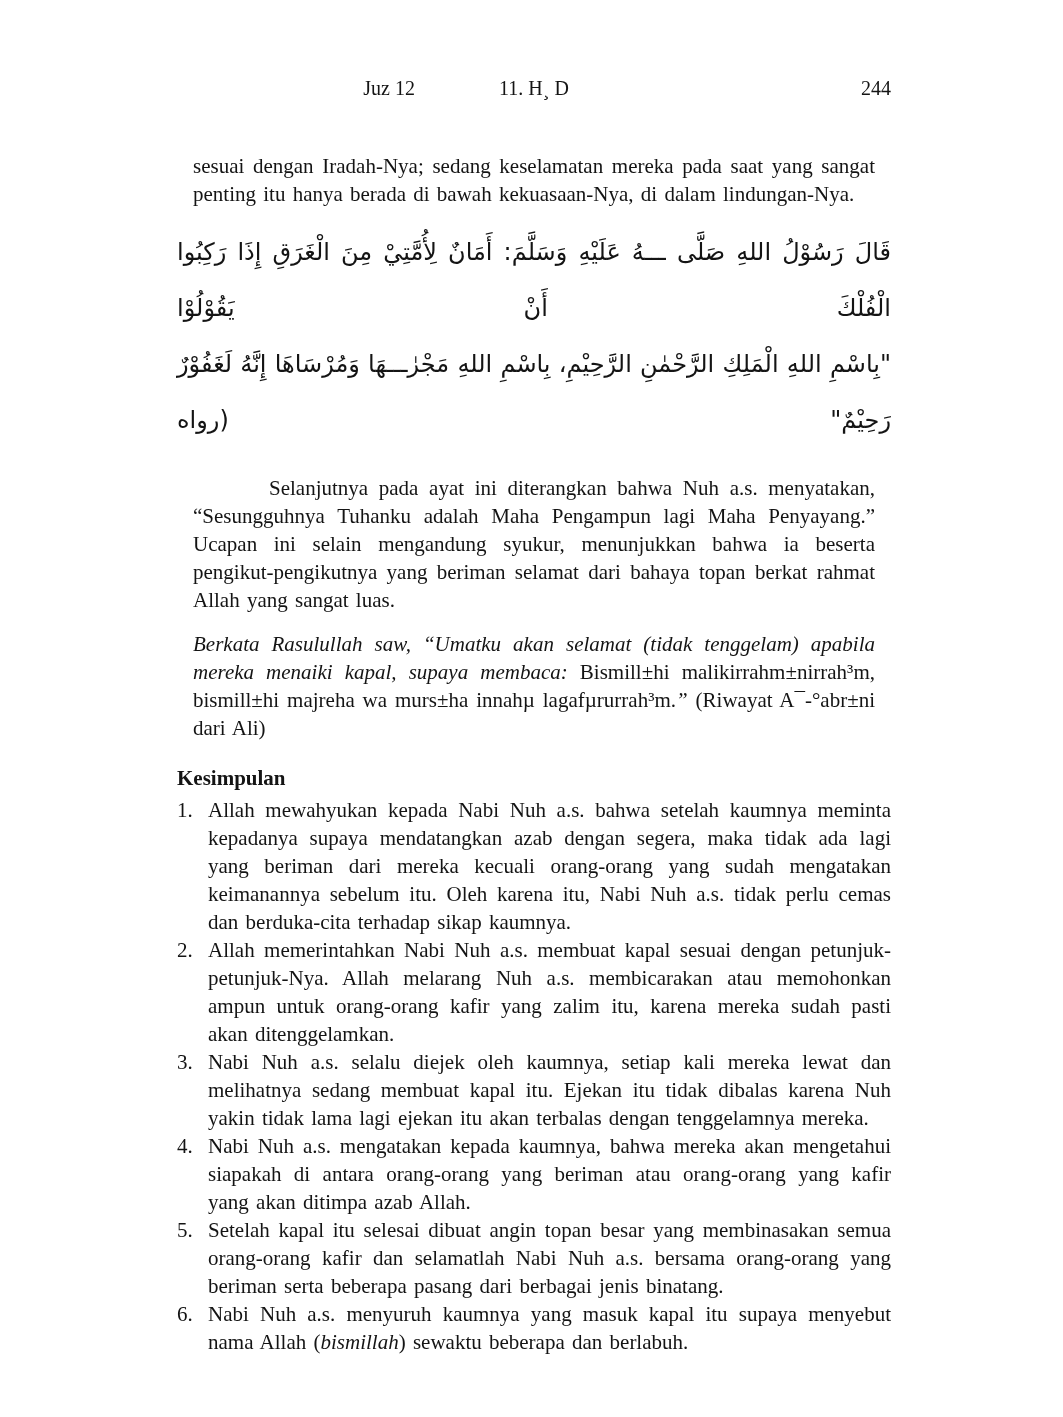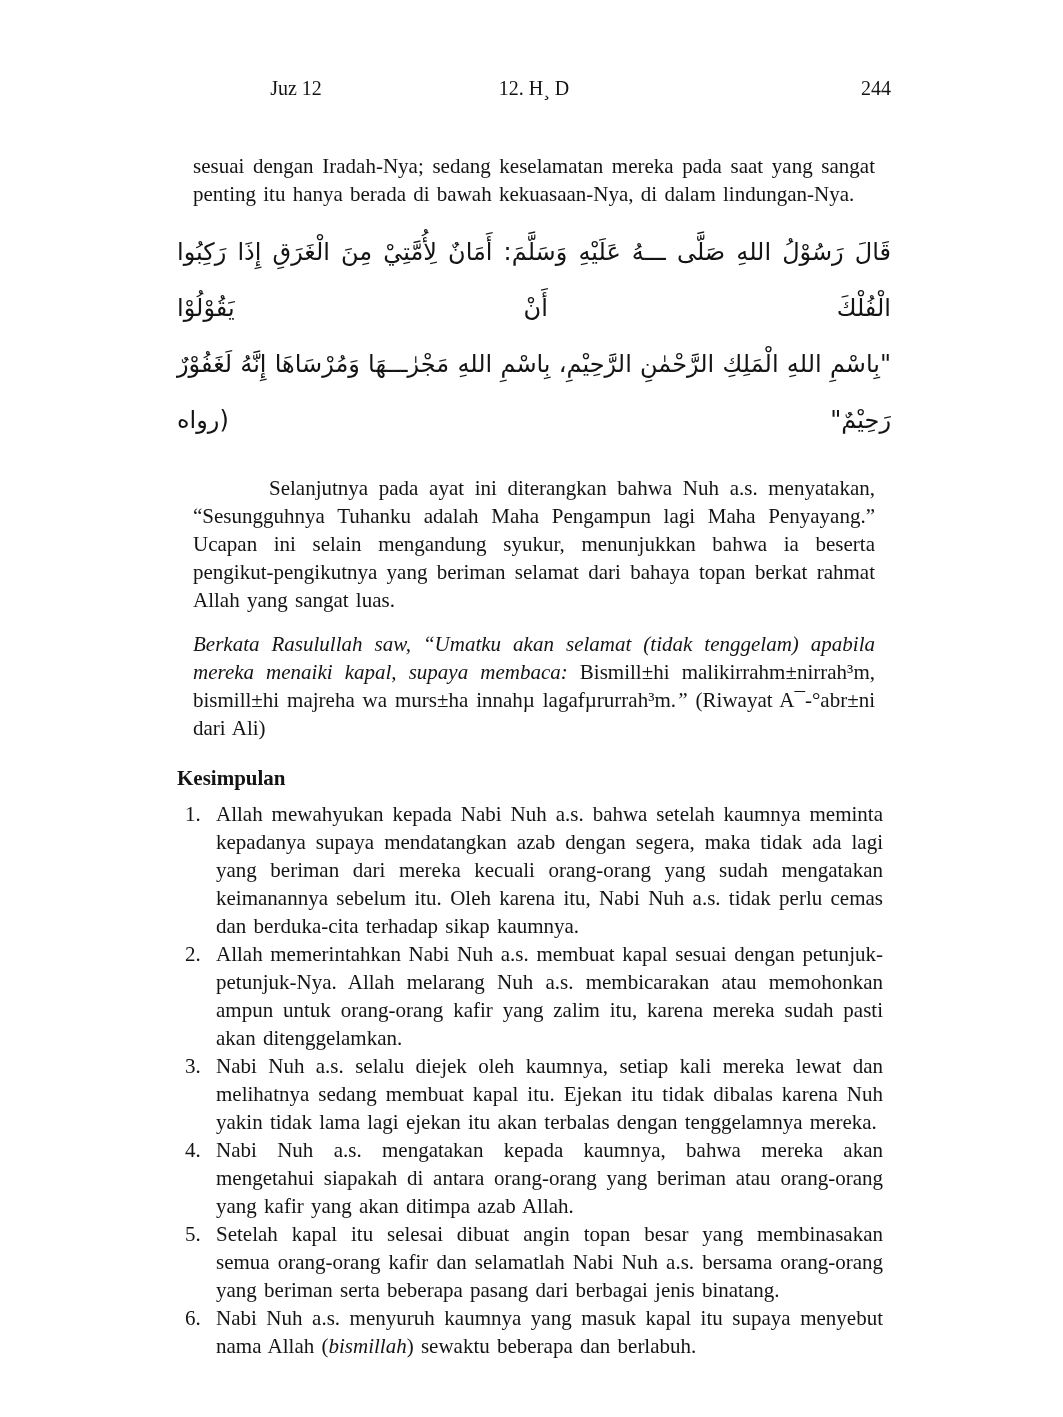--- a/index.html
+++ b/index.html
@@ -14,21 +14,21 @@
     font-size: 21px;
     line-height: 28px;
     color: #141414;
   }
   .header {
     display: flex;
     align-items: baseline;
     margin-bottom: 50px;
     font-size: 20px;
   }
-  .h-left  { flex: 1; text-align: center; }
+  .h-left  { flex: 1; text-align: right; }
   .h-center{ flex: 1; text-align: center; }
   .h-right { flex: 1; text-align: right; }
   .para {
     margin: 16px;
     text-align: justify;
     word-spacing: 2px;
   }
   .indent { text-indent: 76px; }
   .mt-sel { margin-top: 26px; }
   .arabic {
@@ -47,42 +47,42 @@
     text-align-last: right;
   }
   .translation { margin-top: 6px; }
   .it { font-style: italic; }
   .heading {
     font-weight: bold;
     font-size: 21px;
     margin: 22px 0 4px 0;
     line-height: 28px;
   }
-  .list { margin: 8px; }
+  .list { margin: 0; }
   .list-item {
     text-align: justify;
     word-spacing: 2px;
     padding-left: 31px;
     text-indent: -31px;
     margin: 0;
   }
   .num {
     display: inline-block;
     width: 31px;
     text-indent: 0;
   }
 </style>
 </head>
 <body>
 
 <div class="page">
 
   <div class="header">
     <span class="h-left">Juz 12</span>
-    <span class="h-center">12. H¸ D</span>
+    <span class="h-center">11. H¸ D</span>
     <span class="h-right">244</span>
   </div>
 
   <p class="para">sesuai dengan Iradah-Nya; sedang keselamatan mereka pada saat yang sangat penting itu hanya berada di bawah kekuasaan-Nya, di dalam lindungan-Nya.</p>
 
   <div class="arabic">
     <div class="aline">قَالَ رَسُوْلُ اللهِ صَلَّى ـــهُ عَلَيْهِ وَسَلَّمَ: أَمَانٌ لِأُمَّتِيْ مِنَ الْغَرَقِ إِذَا رَكِبُوا الْفُلْكَ أَنْ يَقُوْلُوْا</div>
     <div class="aline">"بِاسْمِ اللهِ الْمَلِكِ الرَّحْمٰنِ الرَّحِيْمِ، بِاسْمِ اللهِ مَجْرٰـــهَا وَمُرْسَاهَا إِنَّهُ لَغَفُوْرٌ رَحِيْمٌ" (رواه</div>
   </div>
 

